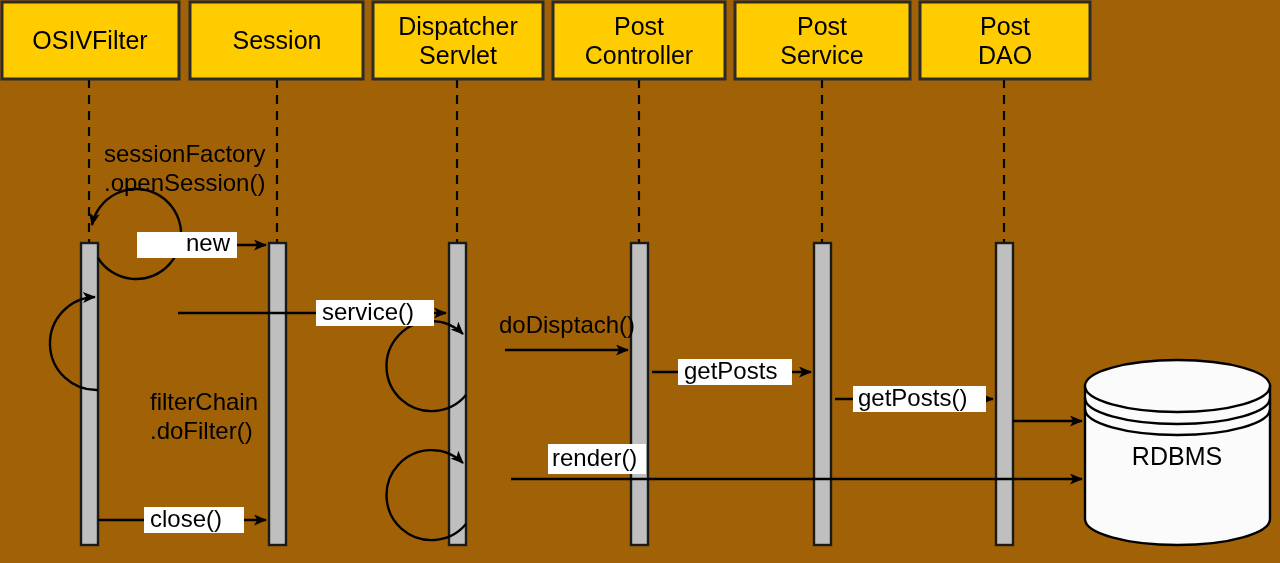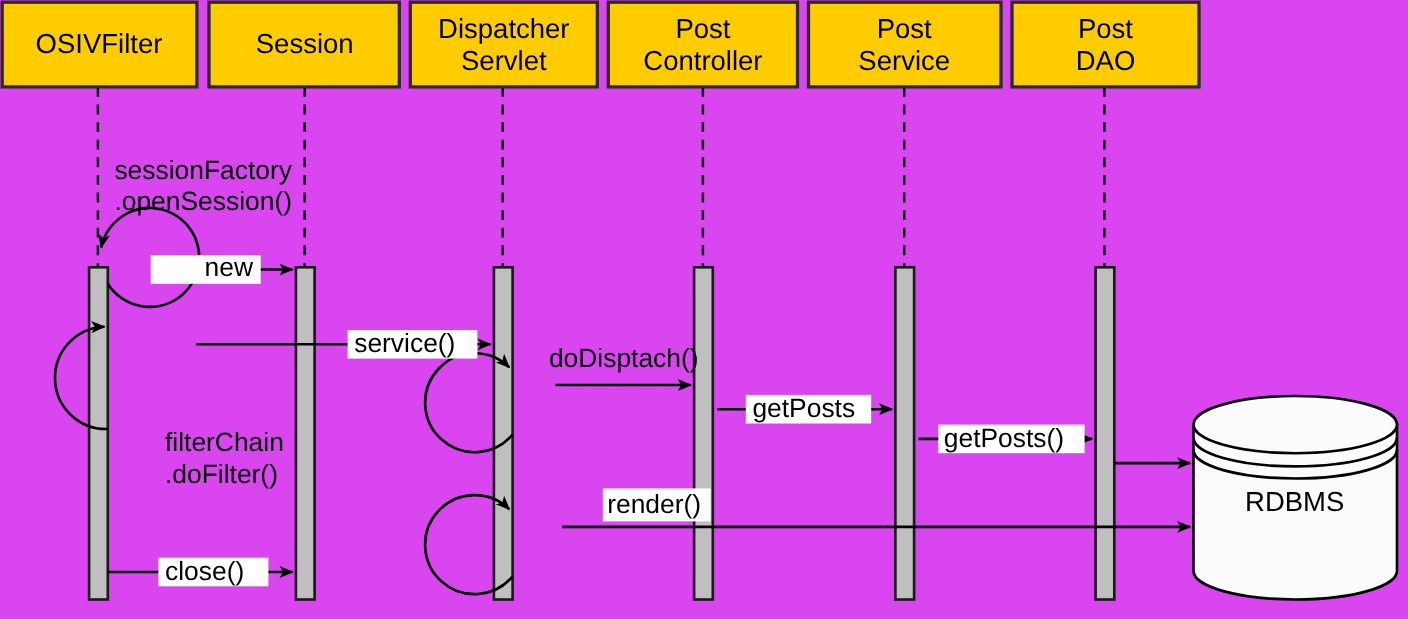--- a/index.html
+++ b/index.html
@@ -7,21 +7,21 @@
     padding: 0;
     background: #ffffff;
   }
   body {
     font-family: "Liberation Sans", sans-serif;
   }
   #canvas {
     position: relative;
     width: 1280px;
     height: 563px;
-    background: #d946ef;
+    background: #a16207;
     overflow: hidden;
   }
   #diagram-svg {
     position: absolute;
     left: 0;
     top: 0;
     width: 1280px;
     height: 563px;
   }
   .lifeline-box {

